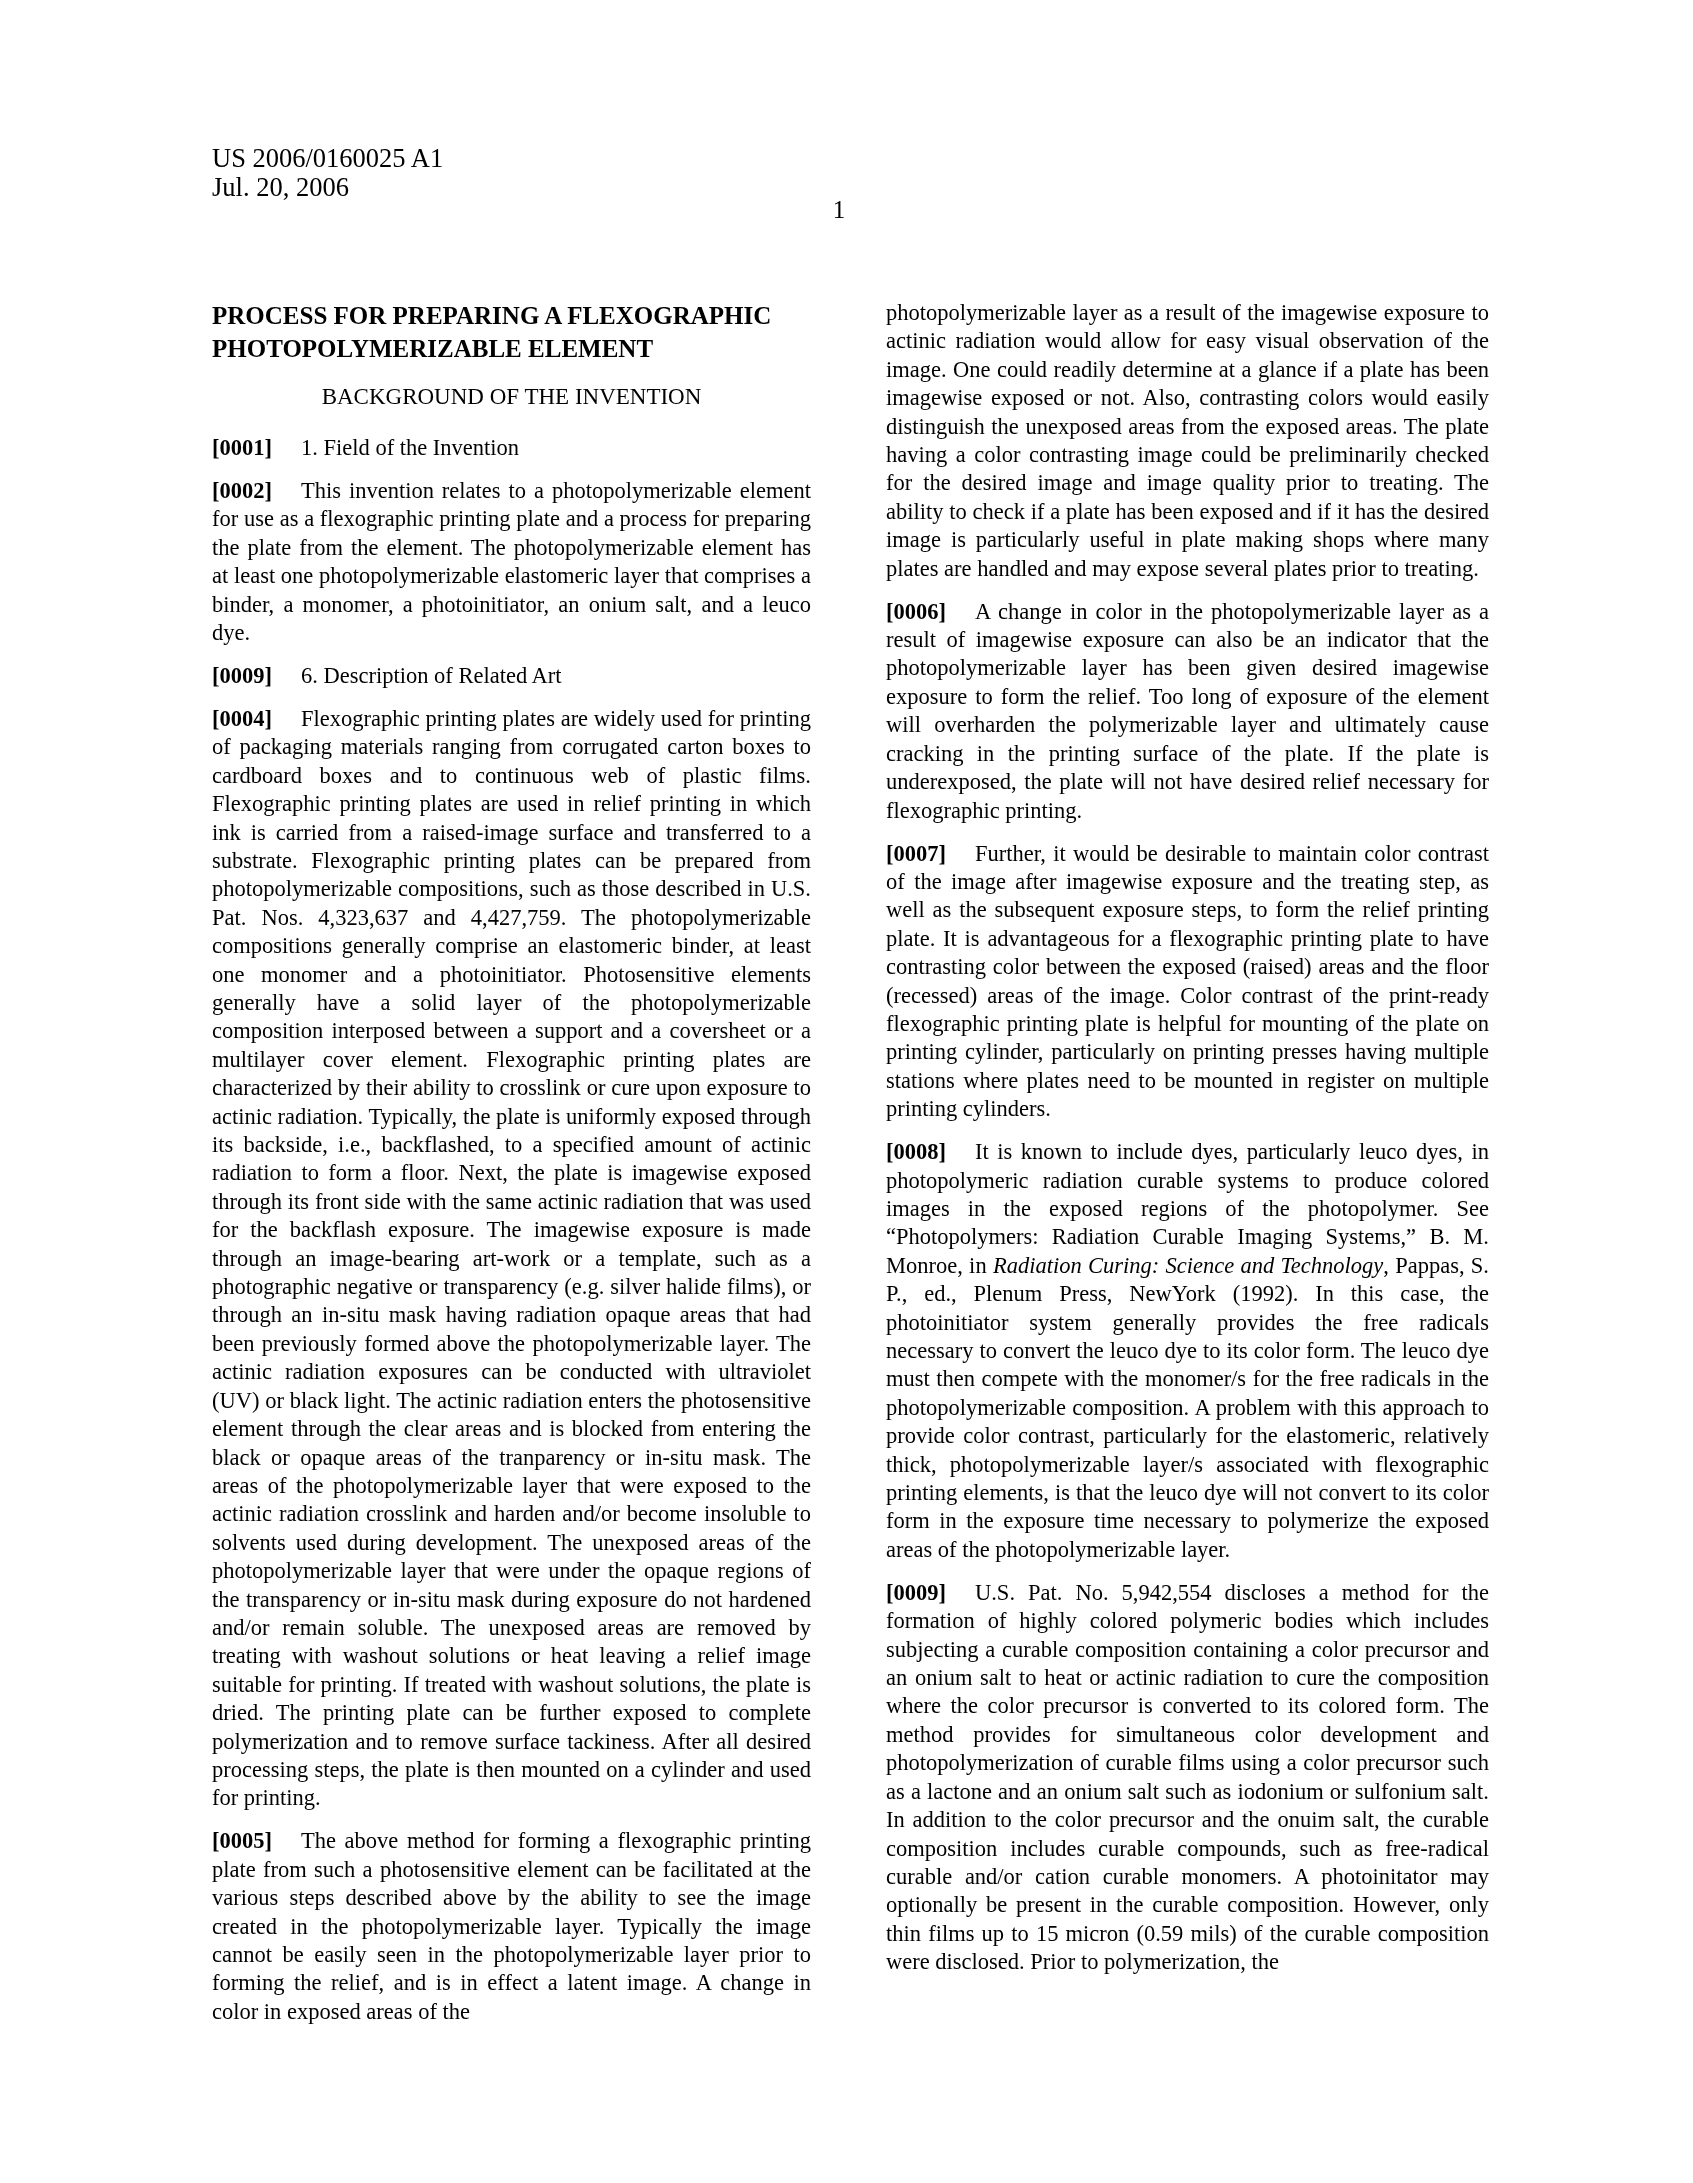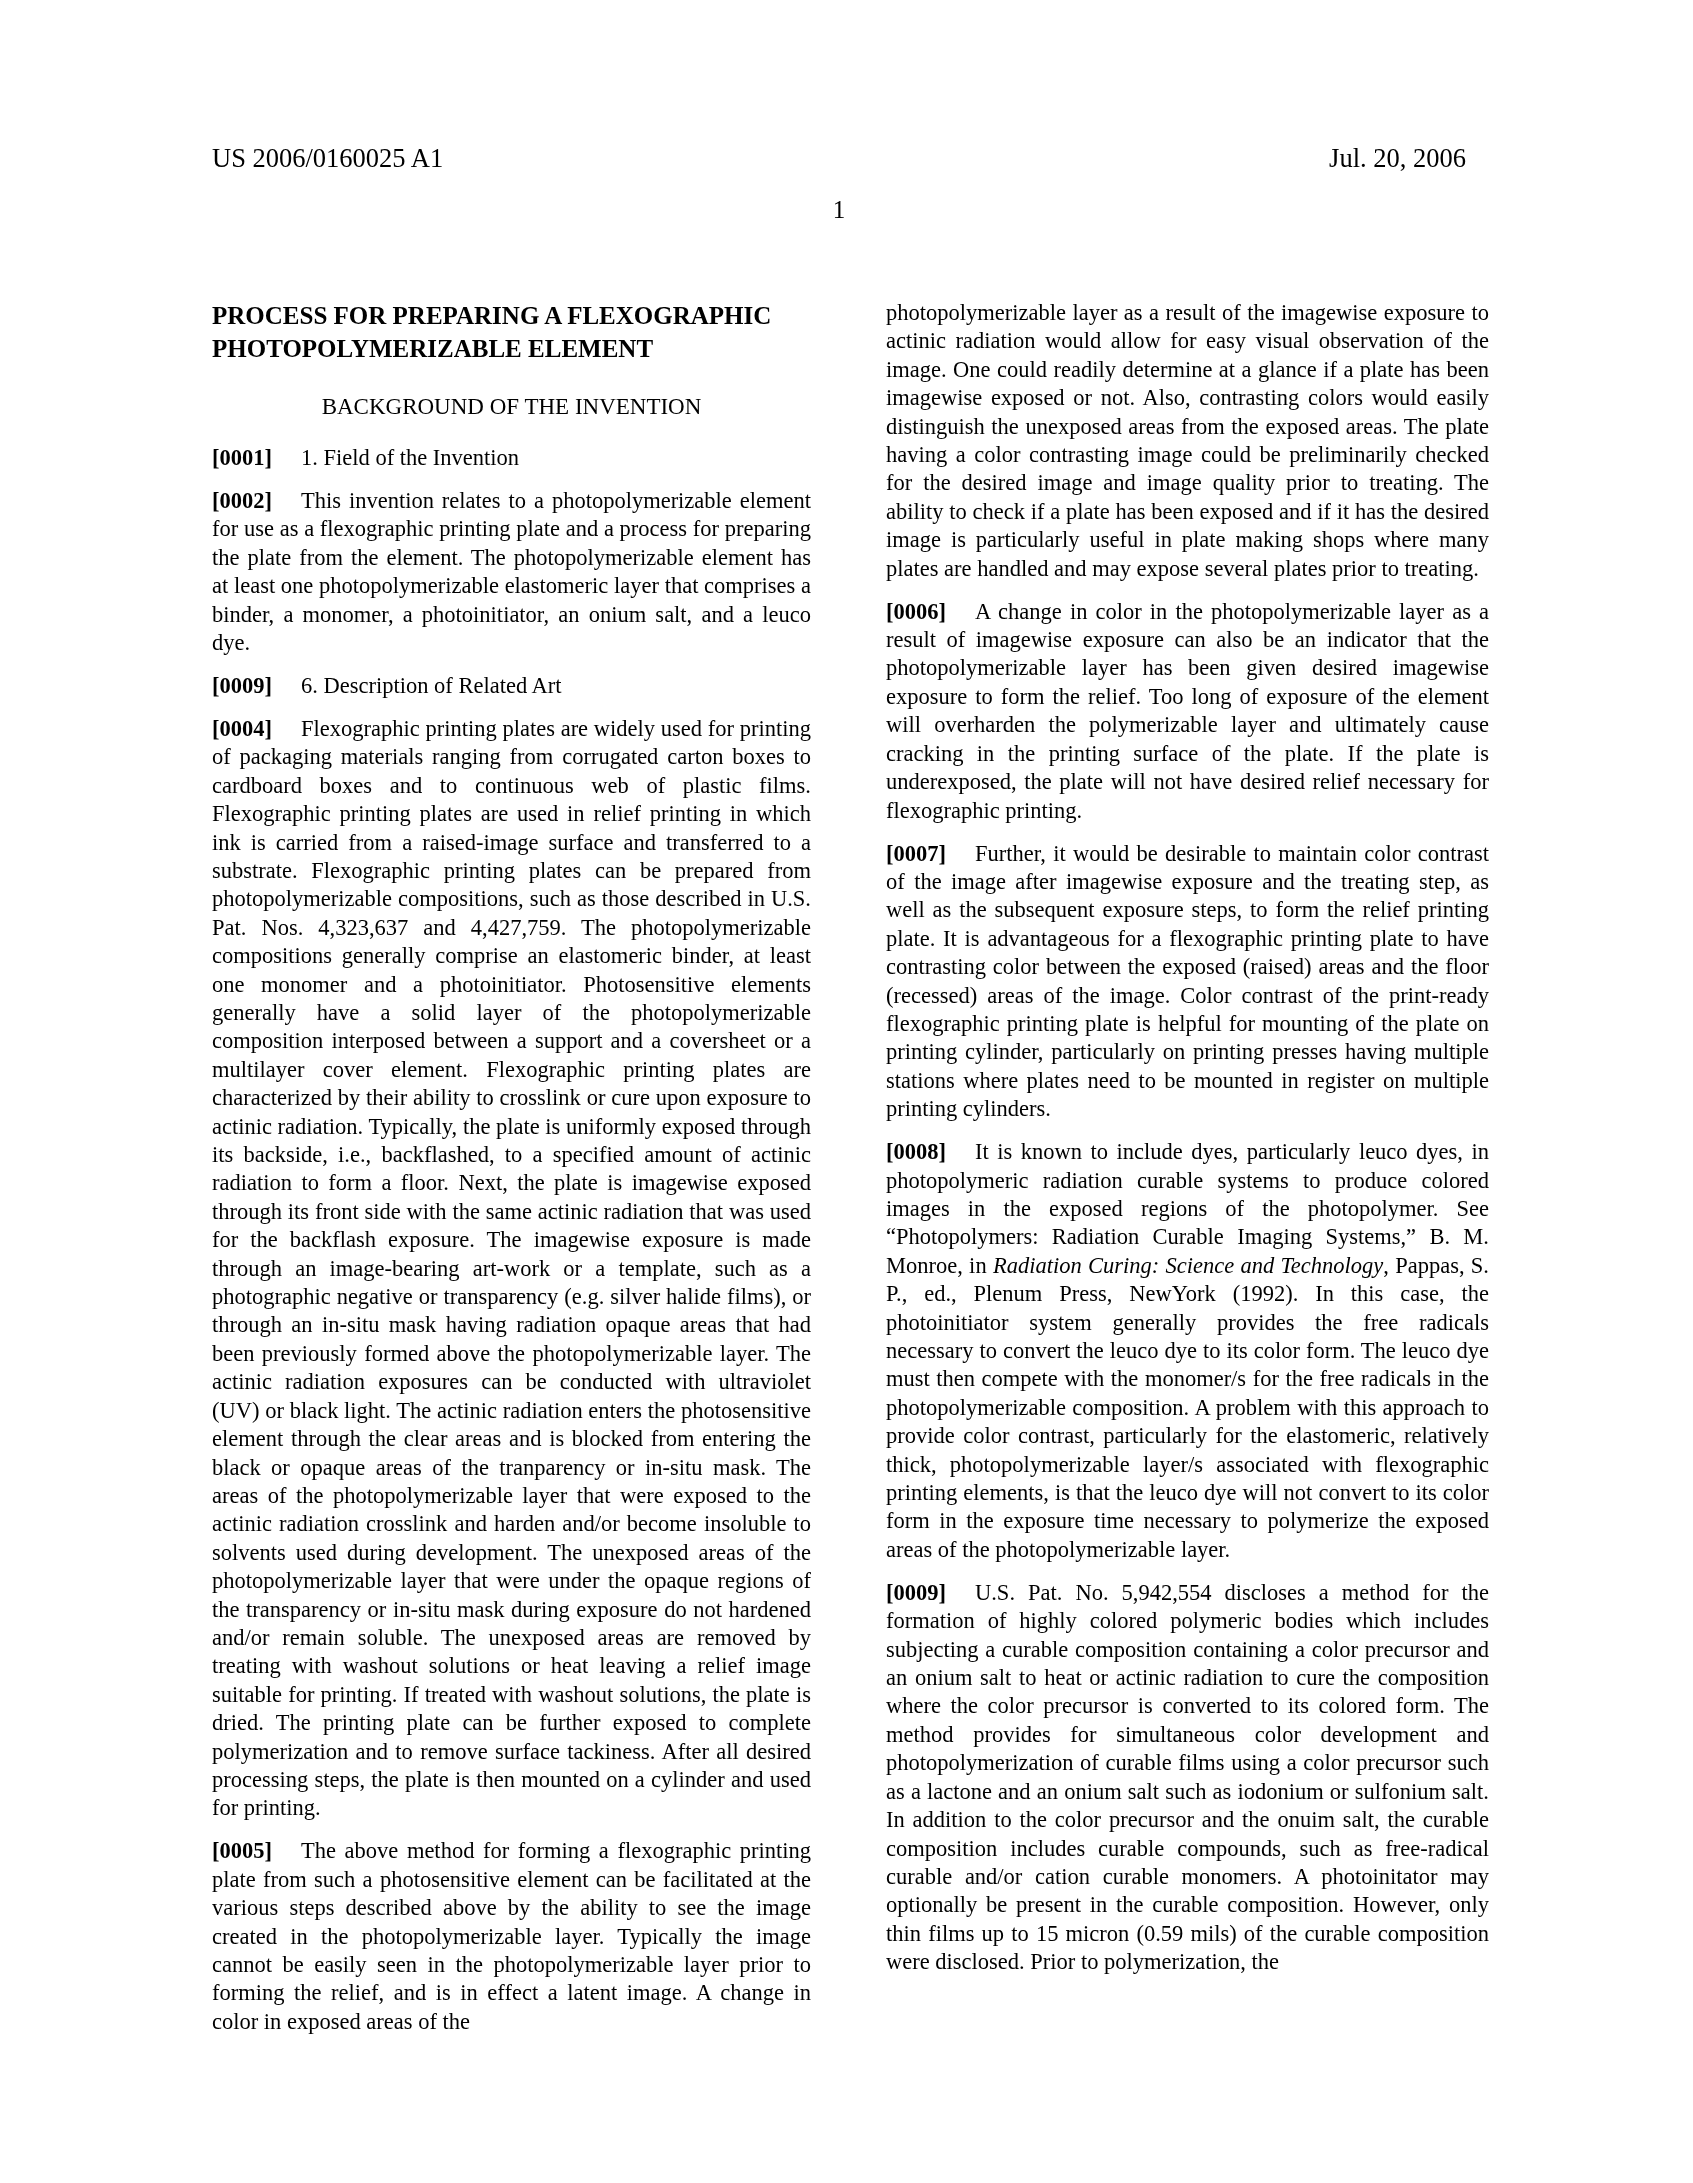--- a/index.html
+++ b/index.html
@@ -24,20 +24,21 @@
   }
   .header-row {
     position: absolute;
     top: 144px;
     left: 212px;
     width: 1254px;
     display: flex;
     justify-content: space-between;
     font-size: 26.5px;
     line-height: 29px;
+    flex-direction: column;
   }
   .page-number {
     position: absolute;
     top: 196px;
     left: 212px;
     width: 1254px;
     text-align: center;
     font-size: 25px;
   }
   .col {
@@ -52,21 +53,21 @@
   .invention-title {
     text-align: left;
     font-weight: bold;
     font-size: 25px;
     line-height: 33px;
     margin-bottom: 0;
   }
   .section-heading {
     text-align: center;
     font-size: 23px;
-    margin-top: 28px;
+    margin-top: 18px;
     margin-bottom: 22.5px;
   }
   .para {
     margin: 0 0 14.6px 0;
   }
   .para-label { font-weight: bold; }
   .label-gap { display: inline-block; width: 29px; }
   .italic { font-style: italic; }
 </style>
 </head>

